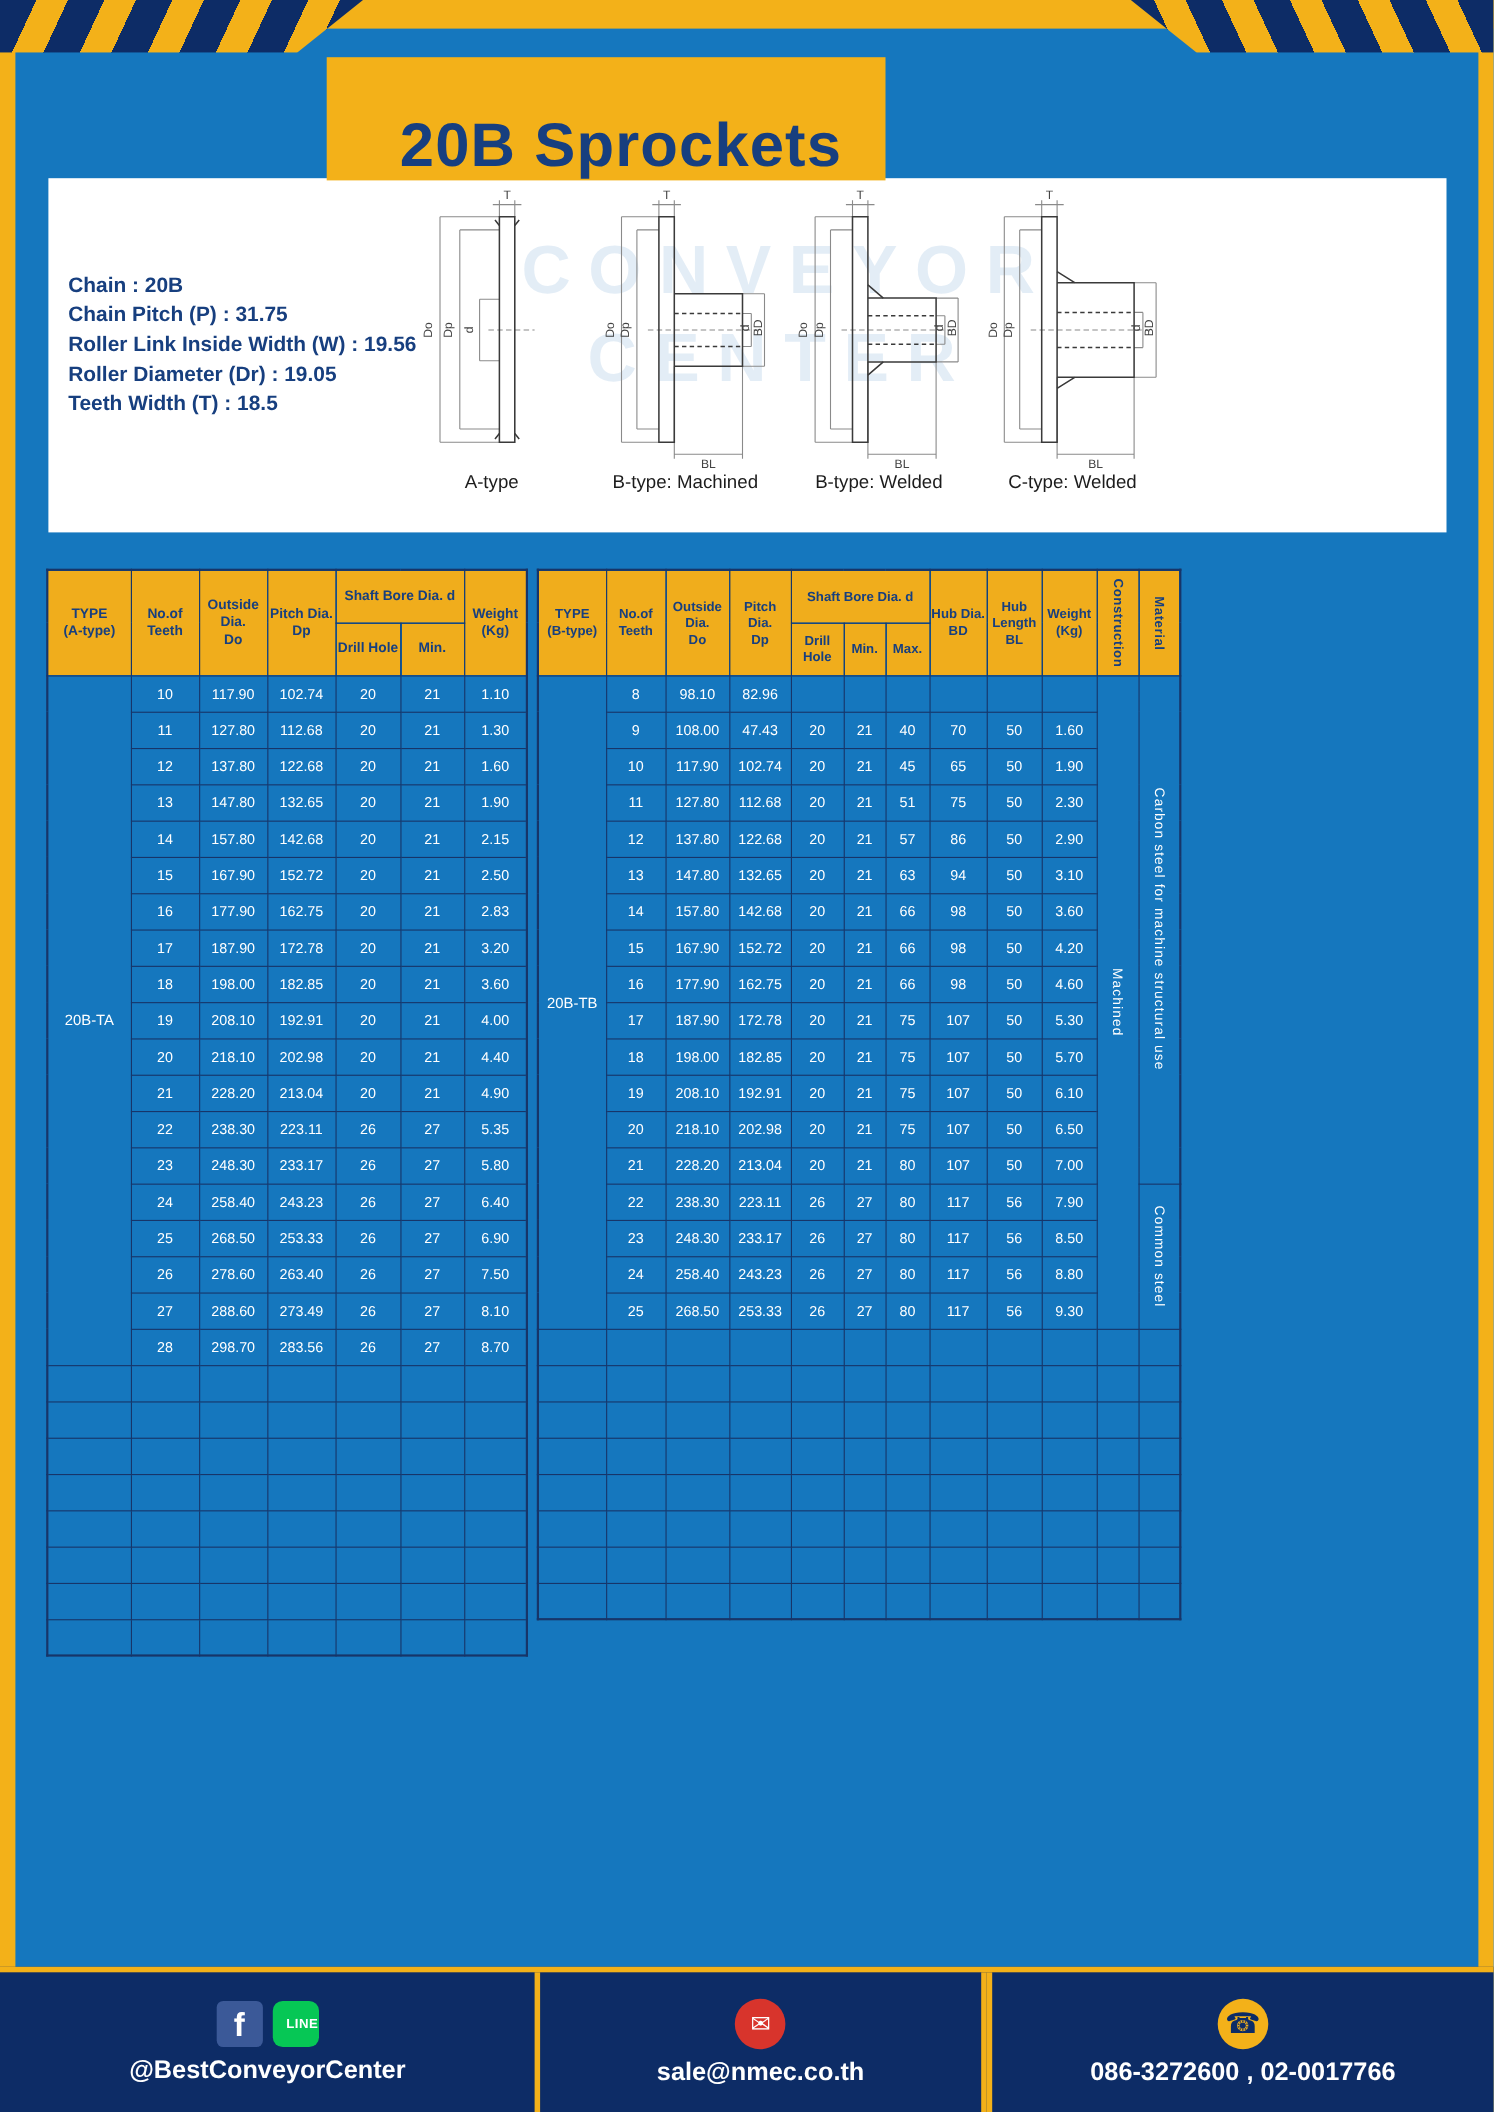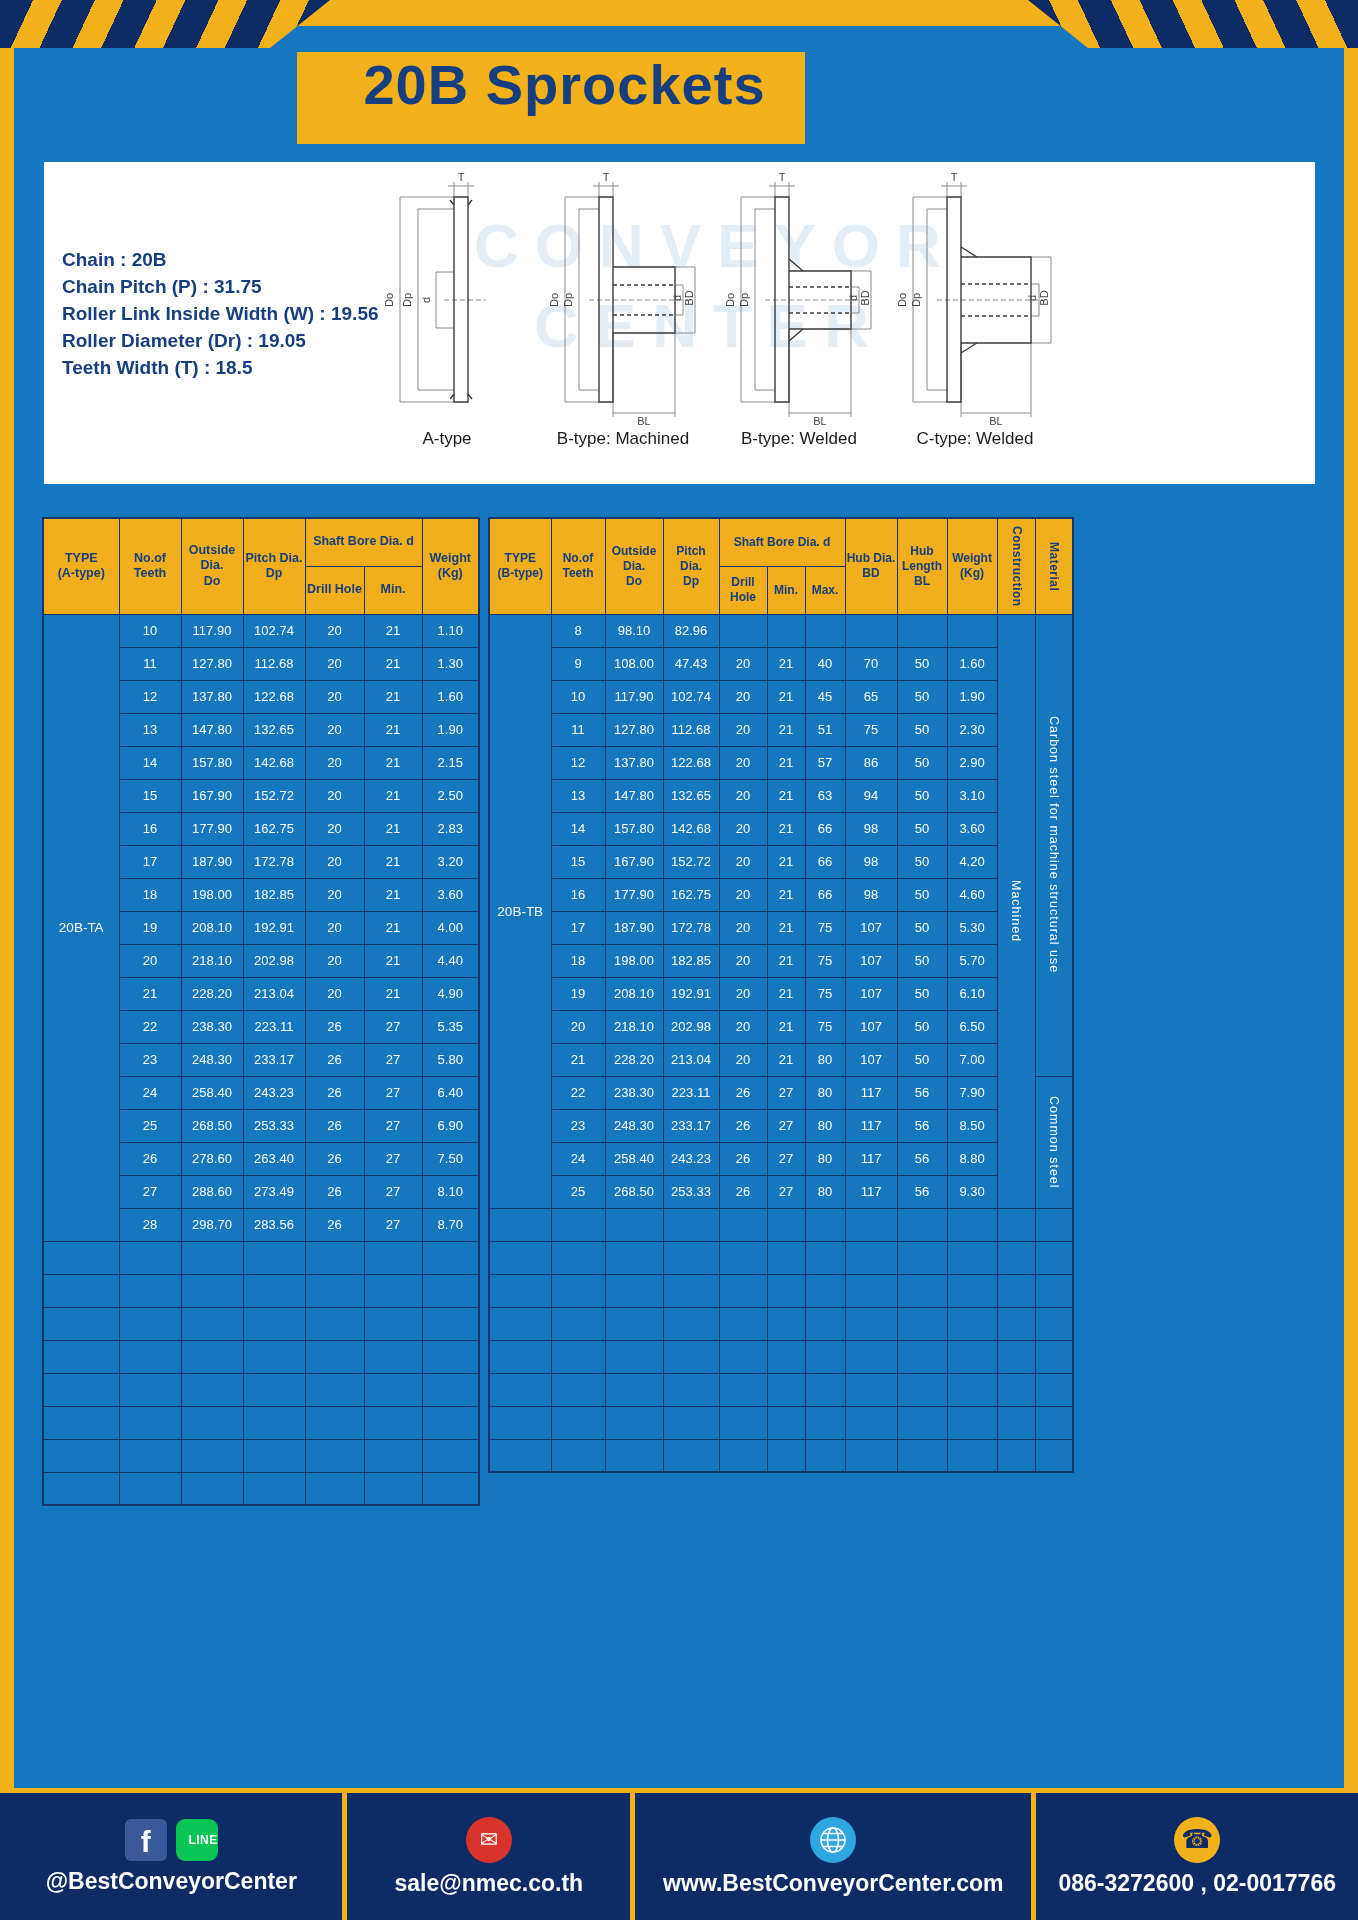--- a/index.html
+++ b/index.html
@@ -17,22 +17,22 @@
     background: repeating-linear-gradient(115deg, #0D2C66 0 30px, #F3B119 30px 56px);
     clip-path: polygon(0 0, 100% 0, calc(100% - 60px) 100%, 0 100%);
   }
   .corner.right {
     right: 0;
     background: repeating-linear-gradient(-115deg, #0D2C66 0 30px, #F3B119 30px 56px);
     clip-path: polygon(0 0, 100% 0, 100% 100%, 60px 100%);
   }
 
   
-  .title-banner { position: absolute; left: 297px; top: 52px; width: 508px; height: 92px;
-    background: #F3B119; display: flex; align-items: flex-start; justify-content: center; z-index: 3; padding-left: 27px; }
+  .title-banner { position: absolute; left: 297px; top: 52px; width: 508px; height: 112px;
+    background: #F3B119; display: flex; align-items: flex-end; justify-content: center; z-index: 3; padding-left: 27px; }
   .title-banner h1 { margin: 0; font-size: 56px; font-weight: bold; color: #173F7F; letter-spacing: 1px; }
 
   
   .spec-panel { position: absolute; left: 44px; top: 162px; width: 1271px; height: 322px; background: #ffffff; z-index: 2; }
   .watermark { position: absolute; left: 430px; top: 44px; z-index: 1; font-weight: bold; font-size: 62px;
     letter-spacing: 16px; line-height: 80px; color: rgba(80, 140, 200, 0.16); white-space: nowrap; }
   .wm-1 { margin-left: 150px; }
   .wm-3 { margin-left: 60px; }
   .specs { position: absolute; left: 18px; top: 84px; z-index: 2; color: #173F7F; font-weight: bold;
     font-size: 19px; line-height: 27px; }
@@ -846,32 +846,20 @@
       <div class="footer-label">@BestConveyorCenter</div>
     </div>
     <div class="footer-sep"></div>
     <div class="footer-item fi2">
       <span class="mail-icon">
           <span>✉</span>
         </span>
       <div class="footer-label">sale@nmec.co.th</div>
     </div>
     <div class="footer-sep"></div>
-    <div class="footer-item fi3">
-      <span class="globe-icon">
-        <svg width="32" height="32" viewBox="0 0 32 32">
-          <g stroke="#ffffff" stroke-width="1.6" fill="none">
-            <circle cx="16" cy="16" r="12"></circle>
-            <ellipse cx="16" cy="16" rx="5.5" ry="12"></ellipse>
-            <path d="M4,16 H28 M6,9.5 H26 M6,22.5 H26"></path>
-          </g>
-        </svg>
-      </span>
-      <div class="footer-label">www.BestConveyorCenter.com</div>
-    </div>
     <div class="footer-sep"></div>
     <div class="footer-item fi4">
       <span class="phone-icon">
           <span>☎</span>
         </span>
       <div class="footer-label">086-3272600 , 02-0017766</div>
     </div>
   </footer>
 
 </div>

